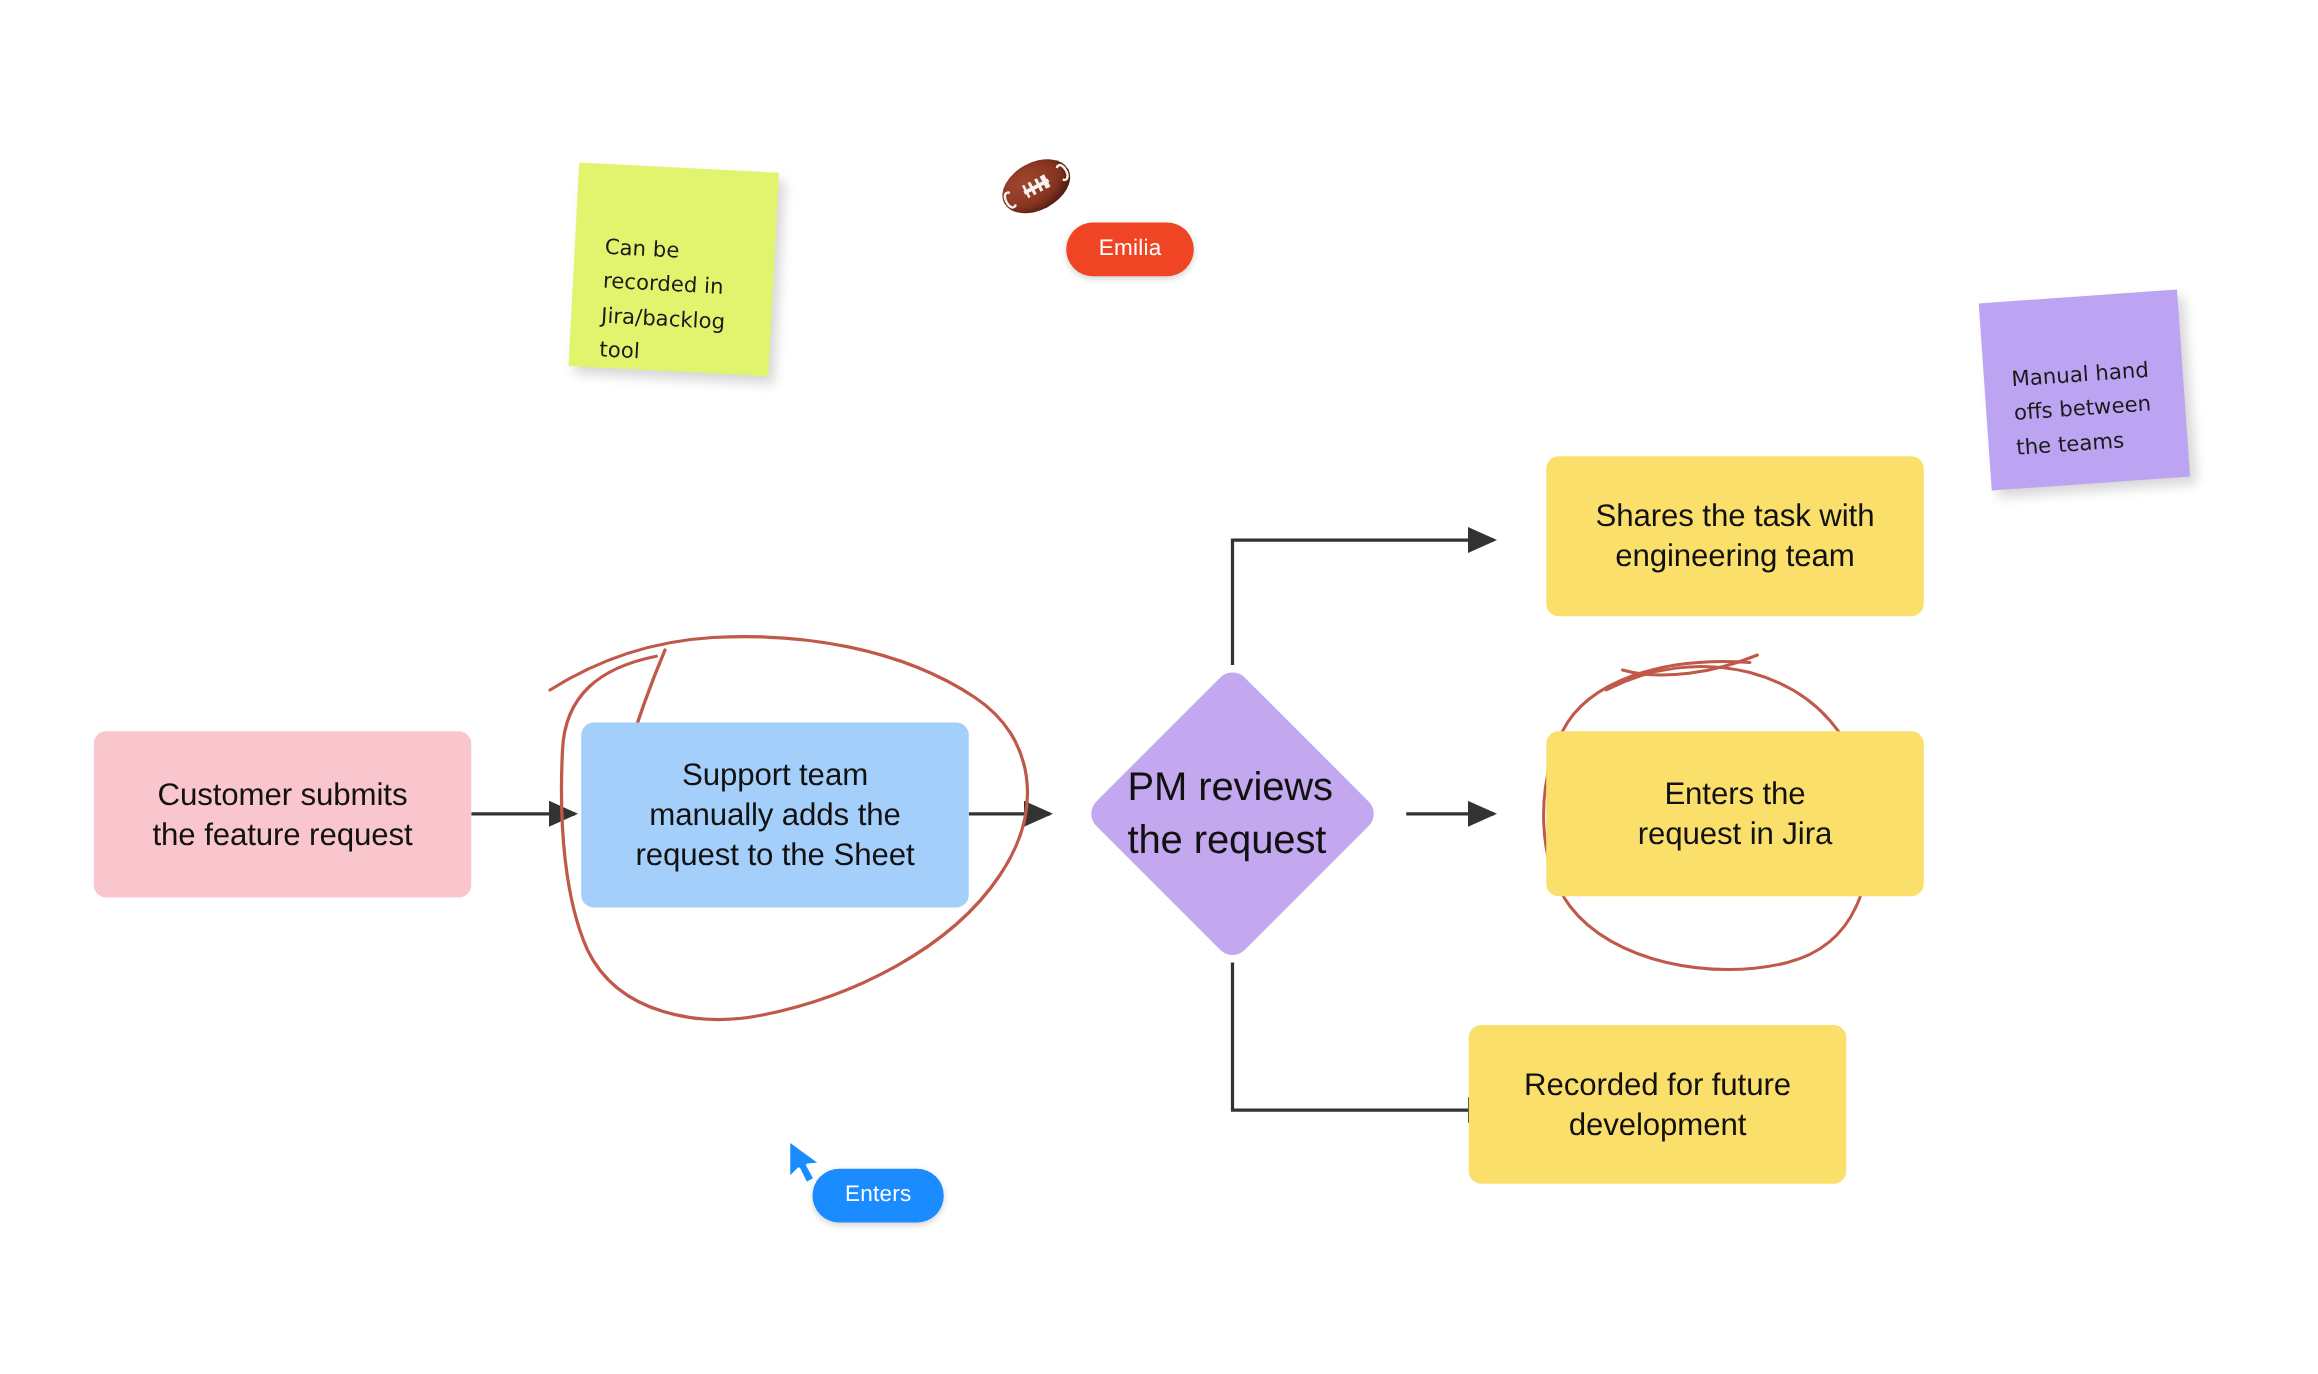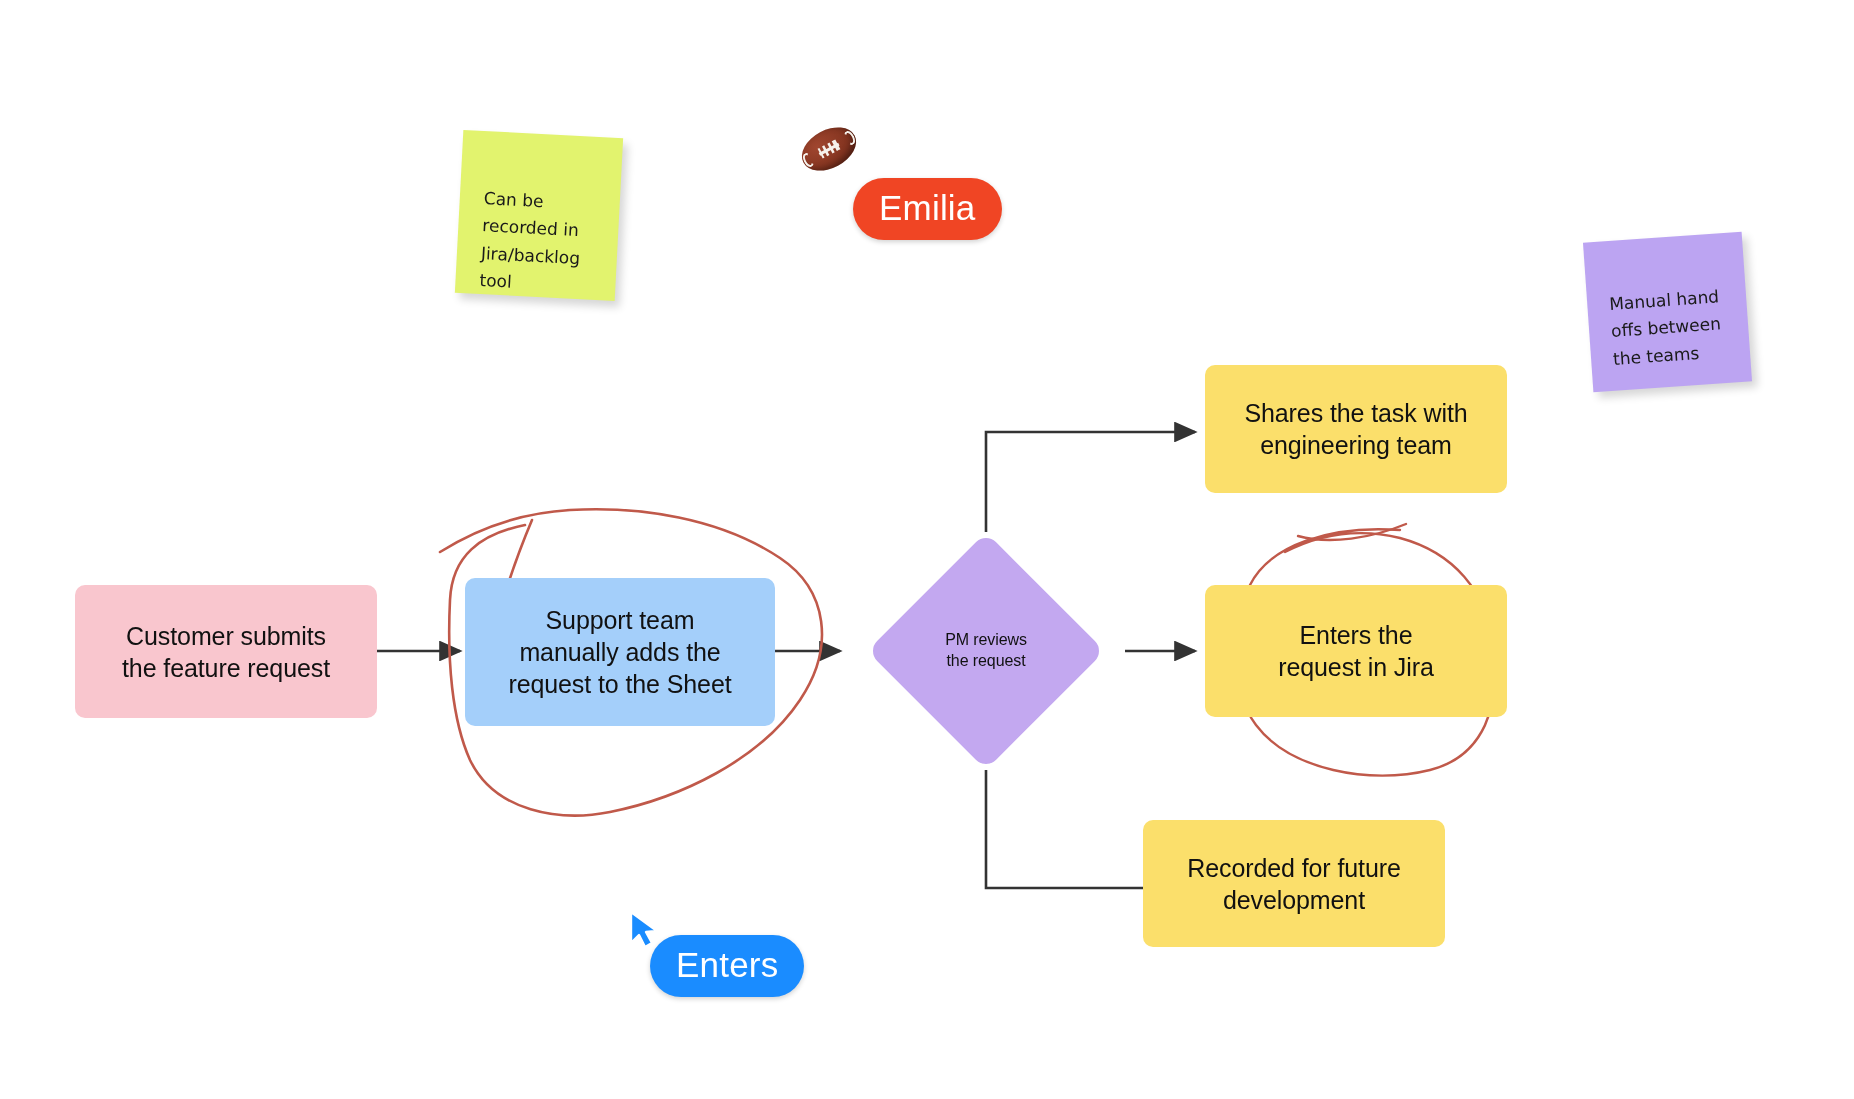--- a/index.html
+++ b/index.html
@@ -34,41 +34,40 @@
     font-size: 25px;
     line-height: 1.28;
     font-weight: 500;
     letter-spacing: -0.1px;
     padding: 6px 14px;
     white-space: pre-line;
   }
 
   .node-start   { background: #F9C6CE; }
   .node-process { background: #A4CFFA; }
-  .node-out     { background: #FBDF6B; }
+  .node-out     { background: #FBDF6B; margin-left: 32px; }
 
   
   .node-decision {
     position: absolute;
     display: flex;
     align-items: center;
     justify-content: center;
   }
   .node-decision .diamond-shape {
     position: absolute;
     inset: 0;
     background: #C3A8F0;
     border-radius: 14px;
     transform: rotate(45deg);
   }
   .node-decision .diamond-label {
     position: relative;
     z-index: 2;
-    text-align: center;
-    font-size: 16px;
+    font-size: 32px;
     line-height: 1.3;
     font-weight: 500;
     color: #111111;
     white-space: pre-line;
     letter-spacing: -0.1px;
   }
 
   
   #connectors {
     position: absolute;
@@ -91,21 +90,21 @@
   }
   .sticky-lime   { background: #E2F36E; }
   .sticky-purple { background: #BCA4F2; }
 
   
   .cursor-group { position: absolute; }
   .cursor-pill {
     position: absolute;
     border-radius: 999px;
     color: #ffffff;
-    font-size: 35px;
+    font-size: 18px;
     font-weight: 400;
     letter-spacing: 0.2px;
     padding: 10px 26px 12px 26px;
     white-space: nowrap;
     box-shadow: 0 2px 5px rgba(0,0,0,0.18);
   }
   .pill-emilia { background: #F04524; }
   .pill-linda  { background: #1A8CFF; }
 
   .cursor-icon { position: absolute; }

